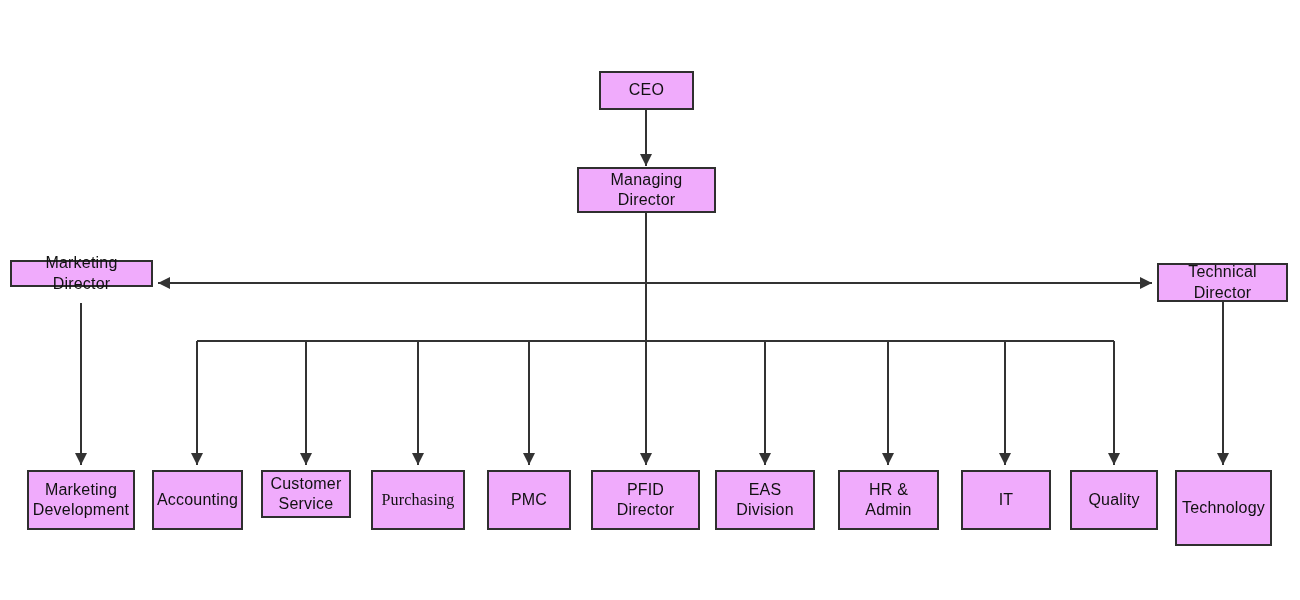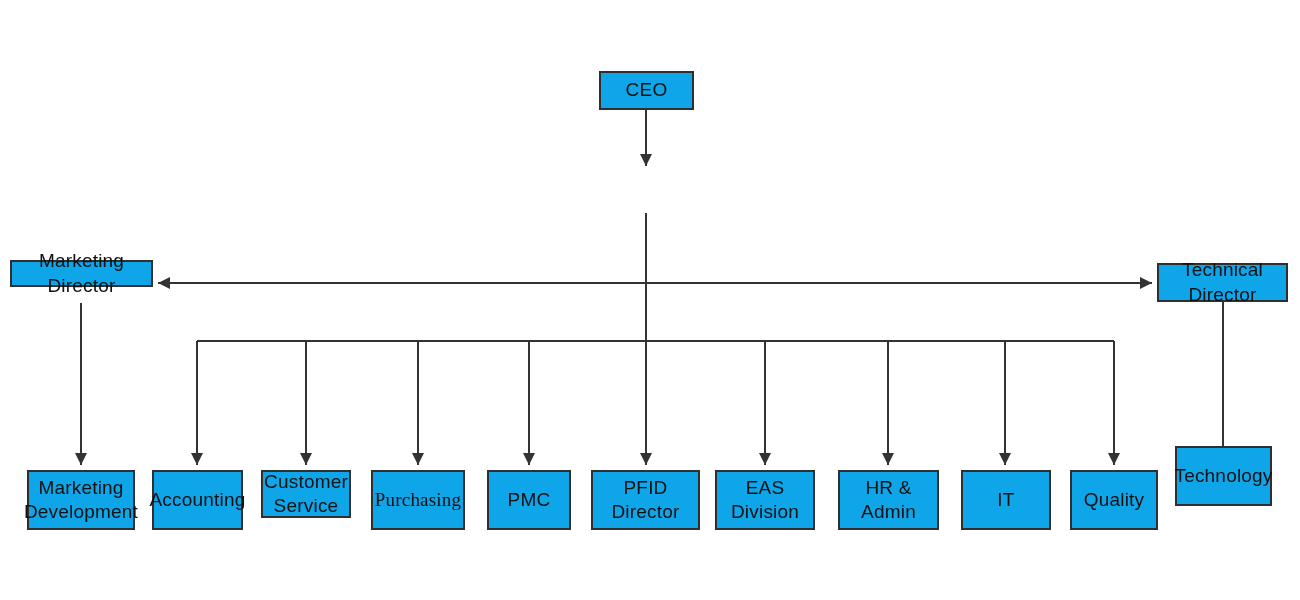--- a/index.html
+++ b/index.html
@@ -12,28 +12,28 @@
     overflow: hidden;
   }
   svg.connectors {
     position: absolute;
     left: 0; top: 0;
     width: 1300px; height: 600px;
   }
   .node {
     position: absolute;
     box-sizing: border-box;
-    background: #0ea5e9;
+    background: #f0abfc;
     border: 2px solid #2f2f2f;
     display: flex;
     align-items: center;
     justify-content: center;
     text-align: center;
     color: #111111;
-    font-size: 19px;
+    font-size: 16px;
     line-height: 1.28;
     letter-spacing: 0.2px;
     padding: 2px 4px;
   }
   .node span { display: block; }
 </style>
 </head>
 <body>
 
 <div class="canvas">
@@ -67,20 +67,23 @@
       <line x1="888" y1="341" x2="888" y2="465" marker-end="url(#arrow)"></line>
       <line x1="1005" y1="341" x2="1005" y2="465" marker-end="url(#arrow)"></line>
       <line x1="1114" y1="341" x2="1114" y2="465" marker-end="url(#arrow)"></line>
     </g>
   </svg>
 
   <div class="node" style="left:599px; top:71px; width:95px; height:39px;">
     <span>CEO</span>
   </div>
 
+  <div class="node" style="left:577px; top:167px; width:139px; height:46px;">
+    <span>Managing Director</span>
+  </div>
 
   <div class="node" style="left:10px; top:260px; width:143px; height:27px;align-items:center;">
     <span>Marketing Director</span>
   </div>
 
   <div class="node" style="left:1157px; top:263px; width:131px; height:39px;">
     <span>Technical Director</span>
   </div>
 
   <div class="node" style="left:152px; top:470px; width:91px; height:60px;">
@@ -116,17 +119,17 @@
   </div>
 
   <div class="node" style="left:1070px; top:470px; width:88px; height:60px;">
     <span>Quality</span>
   </div>
 
   <div class="node" style="left:961px; top:470px; width:90px; height:60px;">
     <span>IT</span>
   </div>
 
-  <div class="node" style="left:1175px; top:446px; width:97px; height:60px;">
+  <div class="node" style="left:1175px; top:470px; width:97px; height:76px;">
     <span>Technology</span>
   </div>
 
 </div>
 
 </body></html>

